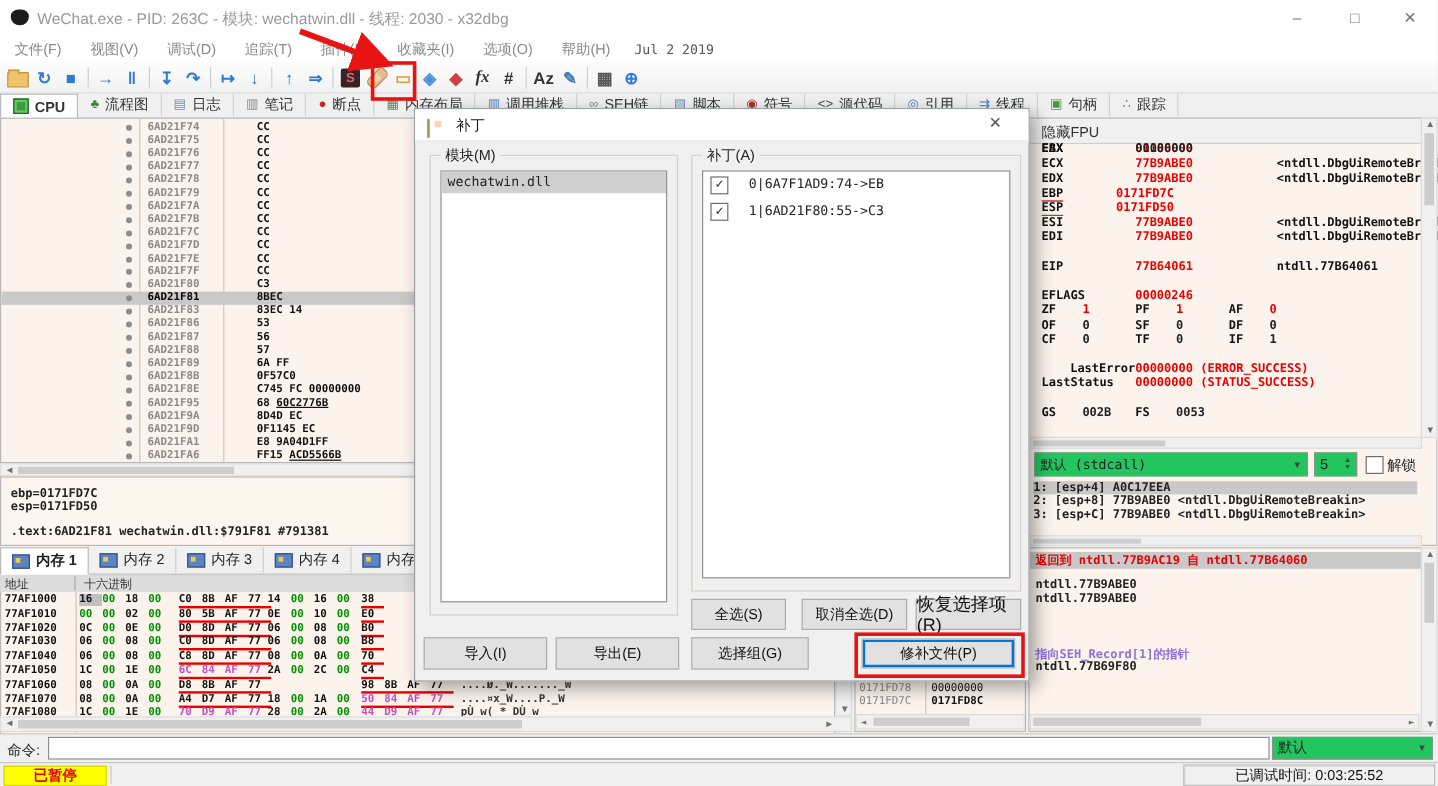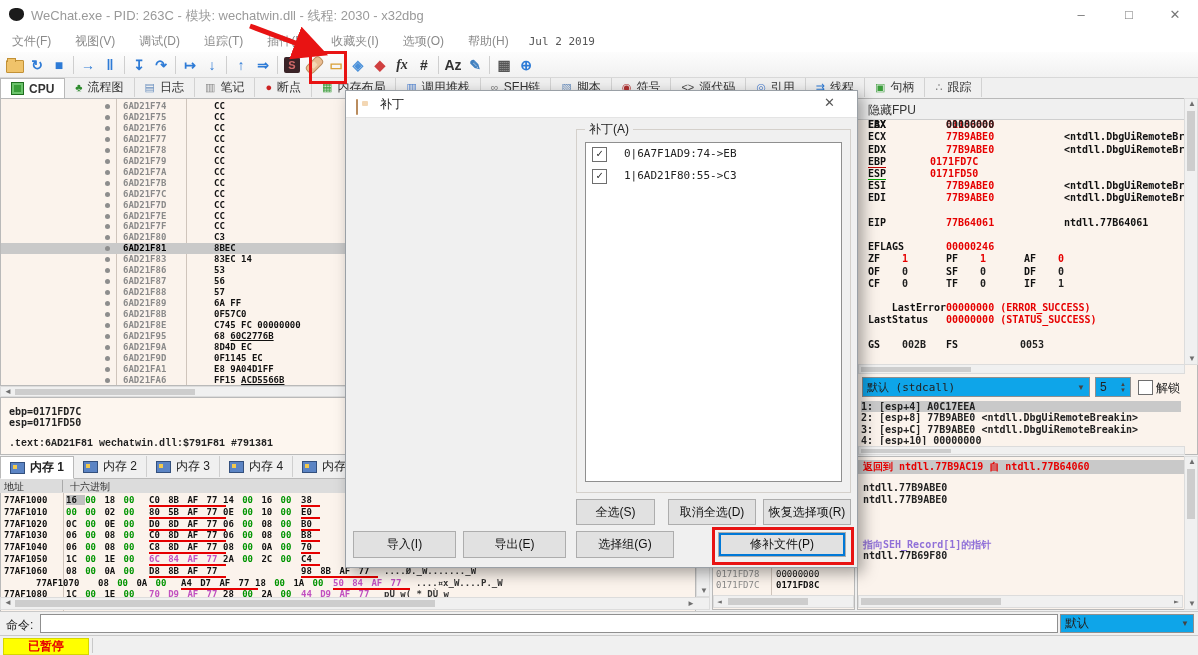--- a/index.html
+++ b/index.html
@@ -57,21 +57,21 @@
   .list{position:absolute;background:#fff;border:1px solid #8f8f8f}
   .btn{position:absolute;background:#e1e1e1;border:1px solid #adadad;display:flex;align-items:center;justify-content:center;font-size:12px;color:#111}
   .cbx{position:absolute;width:13px;height:13px;background:#fff;border:1px solid #6e6e6e;font-size:11px;line-height:12px;text-align:center;color:#222}
   .annbox{position:absolute;border:3px solid #e81313;background:transparent}
   
   .rrow{position:absolute;left:10px;white-space:nowrap;font-weight:700;font-size:10px}
   .rn{display:inline-block;width:78px;color:#111}
   .rx{color:#111}
   .argrow{position:absolute;left:3px;white-space:nowrap;font-weight:700;font-size:10px;width:320px}
   .iline{position:absolute;left:5px;white-space:nowrap;font-weight:700;font-size:10px}
-  .combo{background:#0ea5e9;border:1px solid #8f8f8f;display:flex;align-items:center;justify-content:space-between;padding:0 4px;box-sizing:border-box}
+  .combo{background:#22c55e;border:1px solid #8f8f8f;display:flex;align-items:center;justify-content:space-between;padding:0 4px;box-sizing:border-box}
   .caret{font-size:8px;color:#444}
   
   .mtab{height:21px;display:flex;align-items:center;padding:0 9px;border-right:1px solid #cfcfcf;color:#222;white-space:nowrap}
   .mtab.active{background:#fff;border:1px solid #b9b9b9;border-bottom:1px solid #fff;font-weight:bold}
   .ramico{width:13px;height:10px;background:#5b84c4;border:1px solid #33507e;margin-right:5px;position:relative}
   .ramico:after{content:"";position:absolute;left:2px;top:2px;width:4px;height:4px;background:#f2c94c}
   #statusbar{left:0;top:635px;width:1198px;height:20px;background:#f0f0f0;border-top:1px solid #c9c9c9}
   .badge{position:absolute;left:3px;top:2px;width:84px;height:15px;background:#ffff00;color:#e60000;font-weight:bold;text-align:center;line-height:15px;border:1px solid #d6d600}
   .sunken{border:1px solid #bdbdbd;box-shadow:inset 1px 1px 0 #dadada}
 </style>
@@ -329,21 +329,21 @@
 </div>
 <div class="scroll abs" style="left:0;top:386px;width:855px;height:11px">
   <span class="sarrow" style="left:3px;top:0">◄</span>
     <div class="thumb" style="left:14px;top:2px;width:180px;height:6px"></div>
 </div>
 <div class="abs pane mono" style="left:0;top:397px;width:855px;height:58px;background:#fdf6ef">
   <div id="disasm-info" style="font-size:10px;font-weight:700">
       <div style="position: absolute; left: 8px; top: 8px; white-space: nowrap; text-align: center;">ebp=0171FD7C</div>
       <div style="position: absolute; left: 8px; top: 18.5px; white-space: nowrap;">esp=0171FD50</div>
       <div style="position: absolute; left: 8px; top: 29px; white-space: nowrap;"></div>
-      <div style="position: absolute; left: 8px; top: 39.5px; white-space: nowrap; font-family: Liberation Mono, monospace;">.text:6AD21F81 wechatwin.dll:$791F81 #791381</div>
+      <div style="position: absolute; left: 8px; top: 39.5px; white-space: nowrap;">.text:6AD21F81 wechatwin.dll:$791F81 #791381</div>
     </div>
 </div>
 
 <div class="abs pane" style="left:857px;top:98px;width:341px;height:357px">
   <div class="abs" style="left:0;top:0;width:339px;height:20px;background:#f0f0f0;border-bottom:1px solid #cfcfcf">
     <span class="abs" style="left:10px;top:3px;color:#333">隐藏FPU</span>
   </div>
   <div id="reg-rows" class="mono">
       <div class="rrow" style="top: 20px;"><span class="rn">EAX</span><span class="red" style="display: inline-block; min-width: 118px;">01186000</span></div>
       <div class="rrow" style="top: 20.2px;"><span class="rn">EBX</span><span style="display: inline-block; min-width: 118px;">00000000</span></div>
@@ -353,21 +353,21 @@
       <div class="rrow" style="top: 69px;"><span class="rn u-grn" style="width: auto; margin-right: 44px; border-bottom: 1.5px solid rgb(0, 160, 0);">ESP</span><span class="red" style="display: inline-block; min-width: 118px;">0171FD50</span></div>
       <div class="rrow" style="top: 81.2px;"><span class="rn">ESI</span><span class="red" style="display: inline-block; min-width: 118px;">77B9ABE0</span><span class="rx">&lt;ntdll.DbgUiRemoteBreakin&gt;</span></div>
       <div class="rrow" style="top: 93.4px;"><span class="rn">EDI</span><span class="red" style="display: inline-block; min-width: 118px;">77B9ABE0</span><span class="rx">&lt;ntdll.DbgUiRemoteBreakin&gt;</span></div>
       <div class="rrow" style="top: 117.8px;"><span class="rn">EIP</span><span class="red" style="display: inline-block; min-width: 118px;">77B64061</span><span class="rx">ntdll.77B64061</span></div>
       <div class="rrow" style="top: 142.2px;"><span class="rn">EFLAGS</span><span class="red" style="display: inline-block; min-width: 118px;">00000246</span></div>
       <div class="rrow" style="top: 154.4px;"><span style="display: inline-block; width: 34px; color: rgb(17, 17, 17);">ZF</span><span class="red" style="display: inline-block; width: 44px;">1</span><span style="display: inline-block; width: 34px; color: rgb(17, 17, 17);">PF</span><span class="red" style="display: inline-block; width: 44px;">1</span><span style="display: inline-block; width: 34px; color: rgb(17, 17, 17);">AF</span><span class="red" style="display: inline-block; width: 44px;">0</span></div>
       <div class="rrow" style="top: 166.6px;"><span style="display: inline-block; width: 34px; color: rgb(17, 17, 17);">OF</span><span style="display: inline-block; width: 44px;">0</span><span style="display: inline-block; width: 34px; color: rgb(17, 17, 17);">SF</span><span style="display: inline-block; width: 44px;">0</span><span style="display: inline-block; width: 34px; color: rgb(17, 17, 17);">DF</span><span style="display: inline-block; width: 44px;">0</span></div>
       <div class="rrow" style="top: 178.8px;"><span style="display: inline-block; width: 34px; color: rgb(17, 17, 17);">CF</span><span style="display: inline-block; width: 44px;">0</span><span style="display: inline-block; width: 34px; color: rgb(17, 17, 17);">TF</span><span style="display: inline-block; width: 44px;">0</span><span style="display: inline-block; width: 34px; color: rgb(17, 17, 17);">IF</span><span style="display: inline-block; width: 44px;">1</span></div>
       <div class="rrow" style="top: 203.2px; text-align: right;"><span class="rn">LastError</span><span class="red" style="display: inline-block; min-width: 118px;">00000000 (ERROR_SUCCESS)</span></div>
       <div class="rrow" style="top: 215.4px;"><span class="rn">LastStatus</span><span class="red" style="display: inline-block; min-width: 118px;">00000000 (STATUS_SUCCESS)</span></div>
-      <div class="rrow" style="top: 239.8px;"><span style="display: inline-block; width: 34px; color: rgb(17, 17, 17);">GS</span><span style="display: inline-block; width: 44px;">002B</span><span style="display: inline-block; width: 34px; color: rgb(17, 17, 17);">FS</span><span style="display: inline-block; width: 44px; margin-left: 40px;">0053</span></div>
+      <div class="rrow" style="top: 239.8px;"><span style="display: inline-block; width: 34px; color: rgb(17, 17, 17);">GS</span><span style="display: inline-block; width: 44px;">002B</span><span style="display: inline-block; width: 34px; color: rgb(17, 17, 17);">FS</span><span style="display: inline-block; width: 44px;">0053</span></div>
     </div>
   <div class="scroll abs" style="left:0;top:265px;width:327px;height:10px">
     <div class="thumb" style="left:2px;top:2px;width:110px;height:5px"></div>
   </div>
   <div class="combo abs" style="left:4px;top:278px;width:228px;height:20px">
     <span class="mono" style="font-size:11px">默认 (stdcall)</span>
       <span class="caret">▼</span>
   </div>
   <div class="combo abs" style="left:237px;top:278px;width:36px;height:20px">
     <span>5</span>
@@ -375,21 +375,20 @@
         <span>▲</span>
         <span>▼</span>
       </span>
   </div>
   <span class="cbx" style="left:280px;top:281px"></span>
   <span class="abs" style="left:298px;top:281px">解锁</span>
   <div id="args-rows" class="mono abs" style="left:0;top:300px;width:327px;height:46px;overflow:hidden">
       <div class="argrow hl" style="top: 2px; background: rgb(201, 201, 201);">1: [esp+4] A0C17EEA</div>
       <div class="argrow" style="top: 13.3px;">2: [esp+8] 77B9ABE0 &lt;ntdll.DbgUiRemoteBreakin&gt;</div>
       <div class="argrow" style="top: 24.6px;">3: [esp+C] 77B9ABE0 &lt;ntdll.DbgUiRemoteBreakin&gt;</div>
-      <div class="argrow" style="top: 35.9px;">4: [esp+10] 00000000</div>
     </div>
   <div class="scroll abs" style="left:0;top:347px;width:327px;height:9px">
     <div class="thumb" style="left:2px;top:2px;width:90px;height:4px"></div>
   </div>
 </div>
 <div class="scroll abs" style="left:1184px;top:98px;width:14px;height:267px">
   <span class="sarrow" style="left:3px;top:0">▲</span>
     <div class="thumb" style="left:2px;top:12px;width:8px;height:60px"></div>
     <span class="sarrow" style="left:3px;top:255px">▼</span>
 </div>
@@ -491,21 +490,21 @@
           <span class="mg u" style="left: 300px;"><span class="mb">C4</span></span>
         </div>
         <div class="mrow" style="top: 72.8px; width: 696px;">
           <span class="ma">77AF1060</span>
           <span class="mg" style="left: 65px;"><span class="mb">08</span><span class="mb grn">00</span><span class="mb">0A</span><span class="mb grn">00</span></span>
           <span class="mg u" style="left: 148px;"><span class="mb">D8</span><span class="mb">8B</span><span class="mb">AF</span><span class="mb">77</span></span>
           <span class="mg" style="left: 230px; margin-top: 36px;"><span class="mb">02</span><span class="mb grn">00</span><span class="mb">04</span><span class="mb grn">00</span></span>
           <span class="mg u" style="left: 300px;"><span class="mb">98</span><span class="mb">8B</span><span class="mb">AF</span><span class="mb">77</span></span>
           <span class="masc">....Ø._W......._W</span>
         </div>
-        <div class="mrow" style="top: 84.6px; width: 696px; margin-left: 32px;">
+        <div class="mrow" style="top: 84.6px; width: 696px;">
           <span class="ma">77AF1070</span>
           <span class="mg" style="left: 65px;"><span class="mb">08</span><span class="mb grn">00</span><span class="mb">0A</span><span class="mb grn">00</span></span>
           <span class="mg u" style="left: 148px;"><span class="mb">A4</span><span class="mb">D7</span><span class="mb">AF</span><span class="mb">77</span></span>
           <span class="mg" style="left: 222px;"><span class="mb">18</span><span class="mb grn">00</span><span class="mb">1A</span><span class="mb grn">00</span></span>
           <span class="mg u" style="left: 300px;"><span class="mb mag">50</span><span class="mb mag">84</span><span class="mb mag">AF</span><span class="mb mag">77</span></span>
           <span class="masc">....¤x_W....P._W</span>
         </div>
         <div class="mrow" style="top: 96.4px; width: 696px;">
           <span class="ma">77AF1080</span>
           <span class="mg" style="left: 65px;"><span class="mb">1C</span><span class="mb grn">00</span><span class="mb">1E</span><span class="mb grn">00</span></span>
@@ -544,44 +543,51 @@
   <span class="abs" style="left:6px;top:5px;color:#222">命令:</span>
   <input class="abs mono" style="left: 40px; top: 2px; width: 1012px; height: 15px; border: 1px solid rgb(143, 143, 143); font-size: 11px;" value="">
   <div class="combo abs" style="left:1060px;top:2px;width:134px;height:19px">
     <span>默认</span>
       <span class="caret">▼</span>
   </div>
 </div>
 <div id="statusbar" class="abs">
   <div class="badge">已暂停</div>
   <div class="vline" style="left:92px;top:2px;height:15px;background:#c9c9c9"></div>
+  <div class="abs sunken" style="left:986px;top:1px;width:208px;height:16px;text-align:center;line-height:16px;color:#111">已调试时间:  0:03:25:52</div>
 </div>
 
 <div id="dialog" class="abs">
   <div id="dlg-title" class="abs">
     <span class="bandaid abs" style="left:10px;top:9px"></span>
     <span class="abs" style="left:34px;top:5px;color:#111">补丁</span>
     <span class="abs" style="left:478px;top:4px;color:#555;font-size:13px">✕</span>
+  </div>
+  <div class="group" style="left:12px;top:38px;width:205px;height:382px">
+    <span class="glabel">模块(M)</span>
+    <div id="module-list" class="list mono" style="left:8px;top:12px;width:187px;height:358px;font-size:11px">
+        <div style="height: 18px; line-height: 18px; padding-left: 5px; background: rgb(207, 207, 207);">wechatwin.dll</div>
+      </div>
   </div>
   <div class="group" style="left:230px;top:38px;width:273px;height:362px">
     <span class="glabel">补丁(A)</span>
     <div id="patch-list" class="list mono" style="left:8px;top:12px;width:255px;height:338px;font-size:11px">
         <div style="position: relative; height: 22px; line-height: 22px;">
           <span class="cbx" style="left: 6px; top: 4px;">✓</span>
           <span style="position: absolute; left: 38px; top: 0px;">0|6A7F1AD9:74-&gt;EB</span>
         </div>
         <div style="position: relative; height: 22px; line-height: 22px;">
           <span class="cbx" style="left: 6px; top: 4px;">✓</span>
           <span style="position: absolute; left: 38px; top: 0px;">1|6AD21F80:55-&gt;C3</span>
         </div>
       </div>
   </div>
   <div class="btn" style="left:230px;top:408px;width:77px;height:24px">全选(S)</div>
   <div class="btn" style="left:322px;top:408px;width:86px;height:24px">取消全选(D)</div>
-  <div class="btn" style="left:417px;top:408px;width:86px;height:24px;font-size:12px">恢复选择项(R)</div>
+  <div class="btn" style="left:417px;top:408px;width:86px;height:24px;font-size:15px">恢复选择项(R)</div>
   <div class="btn" style="left:7px;top:440px;width:101px;height:25px">导入(I)</div>
   <div class="btn" style="left:117px;top:440px;width:101px;height:25px">导出(E)</div>
   <div class="btn" style="left:230px;top:440px;width:96px;height:25px">选择组(G)</div>
   <div class="btn" style="left:372px;top:441px;width:126px;height:23px;box-shadow:0 0 0 2px #0078d7 inset">修补文件(P)</div>
   <div class="annbox" style="left:366px;top:436px;width:136px;height:32px"></div>
 </div>
 
 <div class="annbox abs" style="left:309px;top:51px;width:32px;height:27px;z-index:50"></div>
 <svg class="abs" style="left:0;top:0;z-index:50;pointer-events:none" width="400" height="90">
   <defs>

